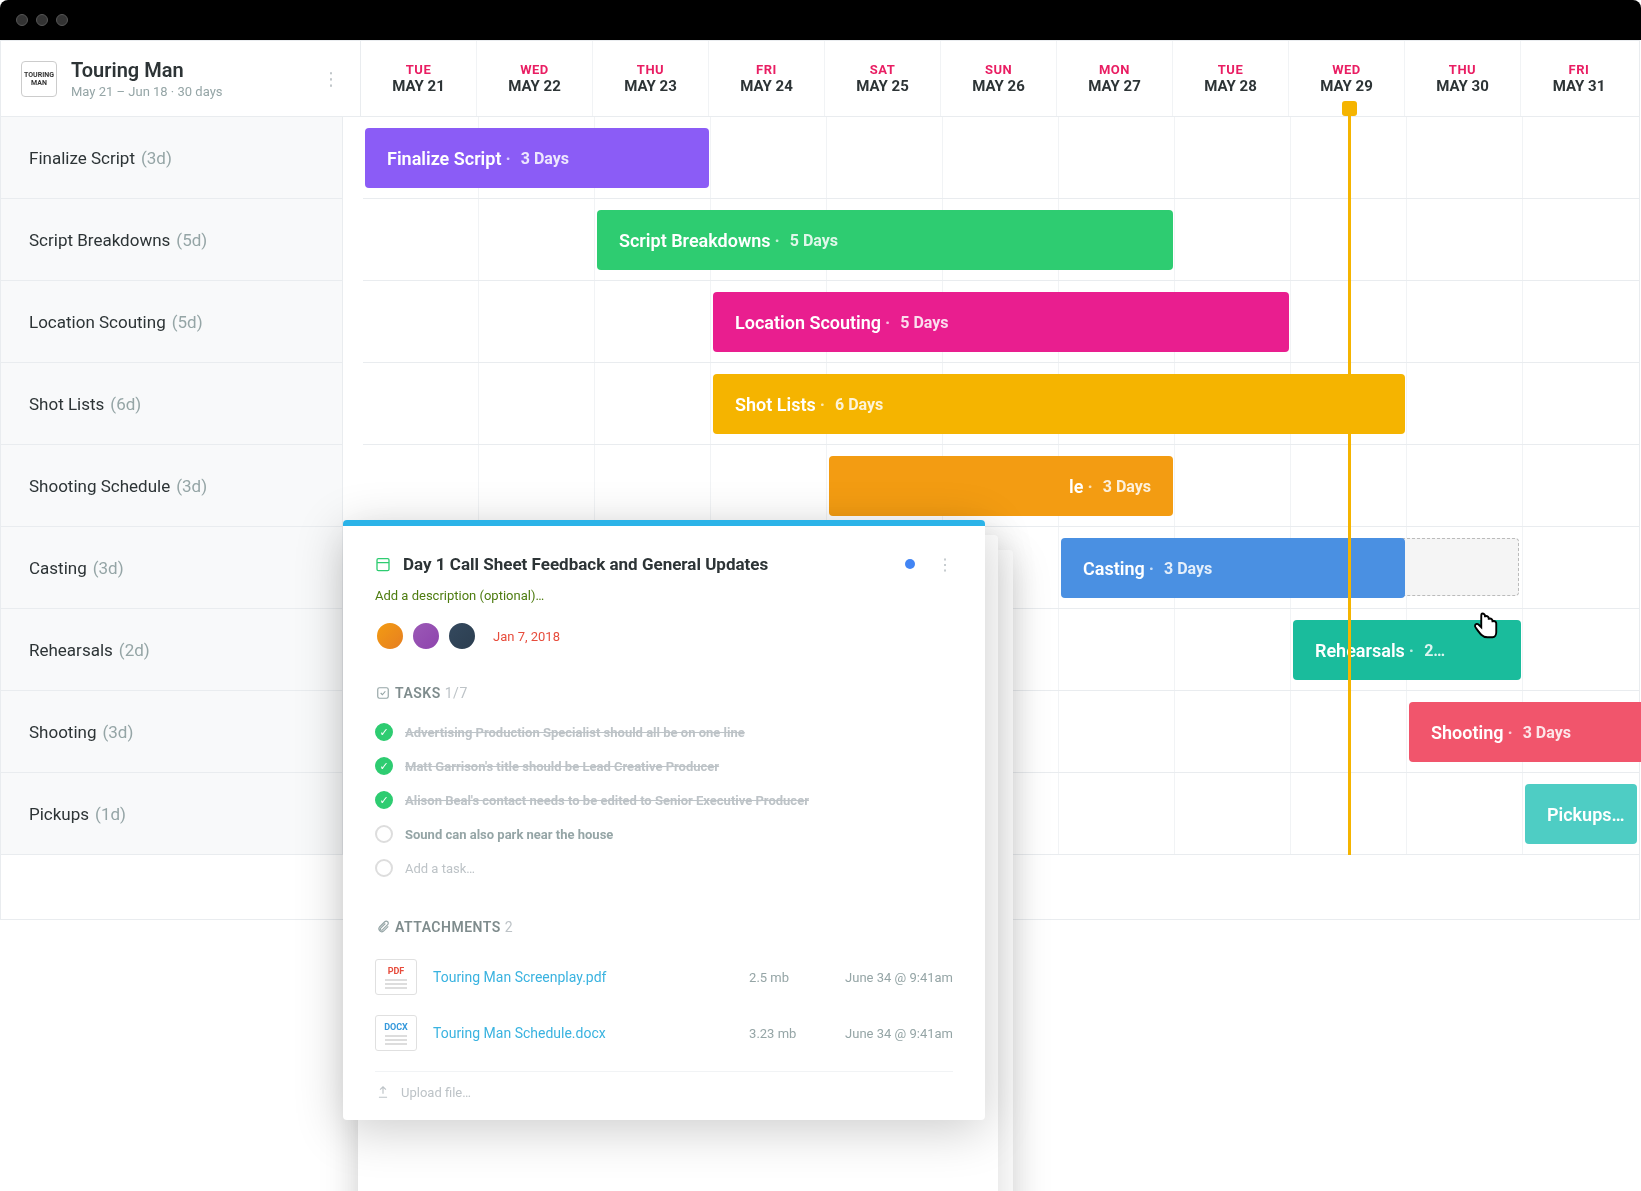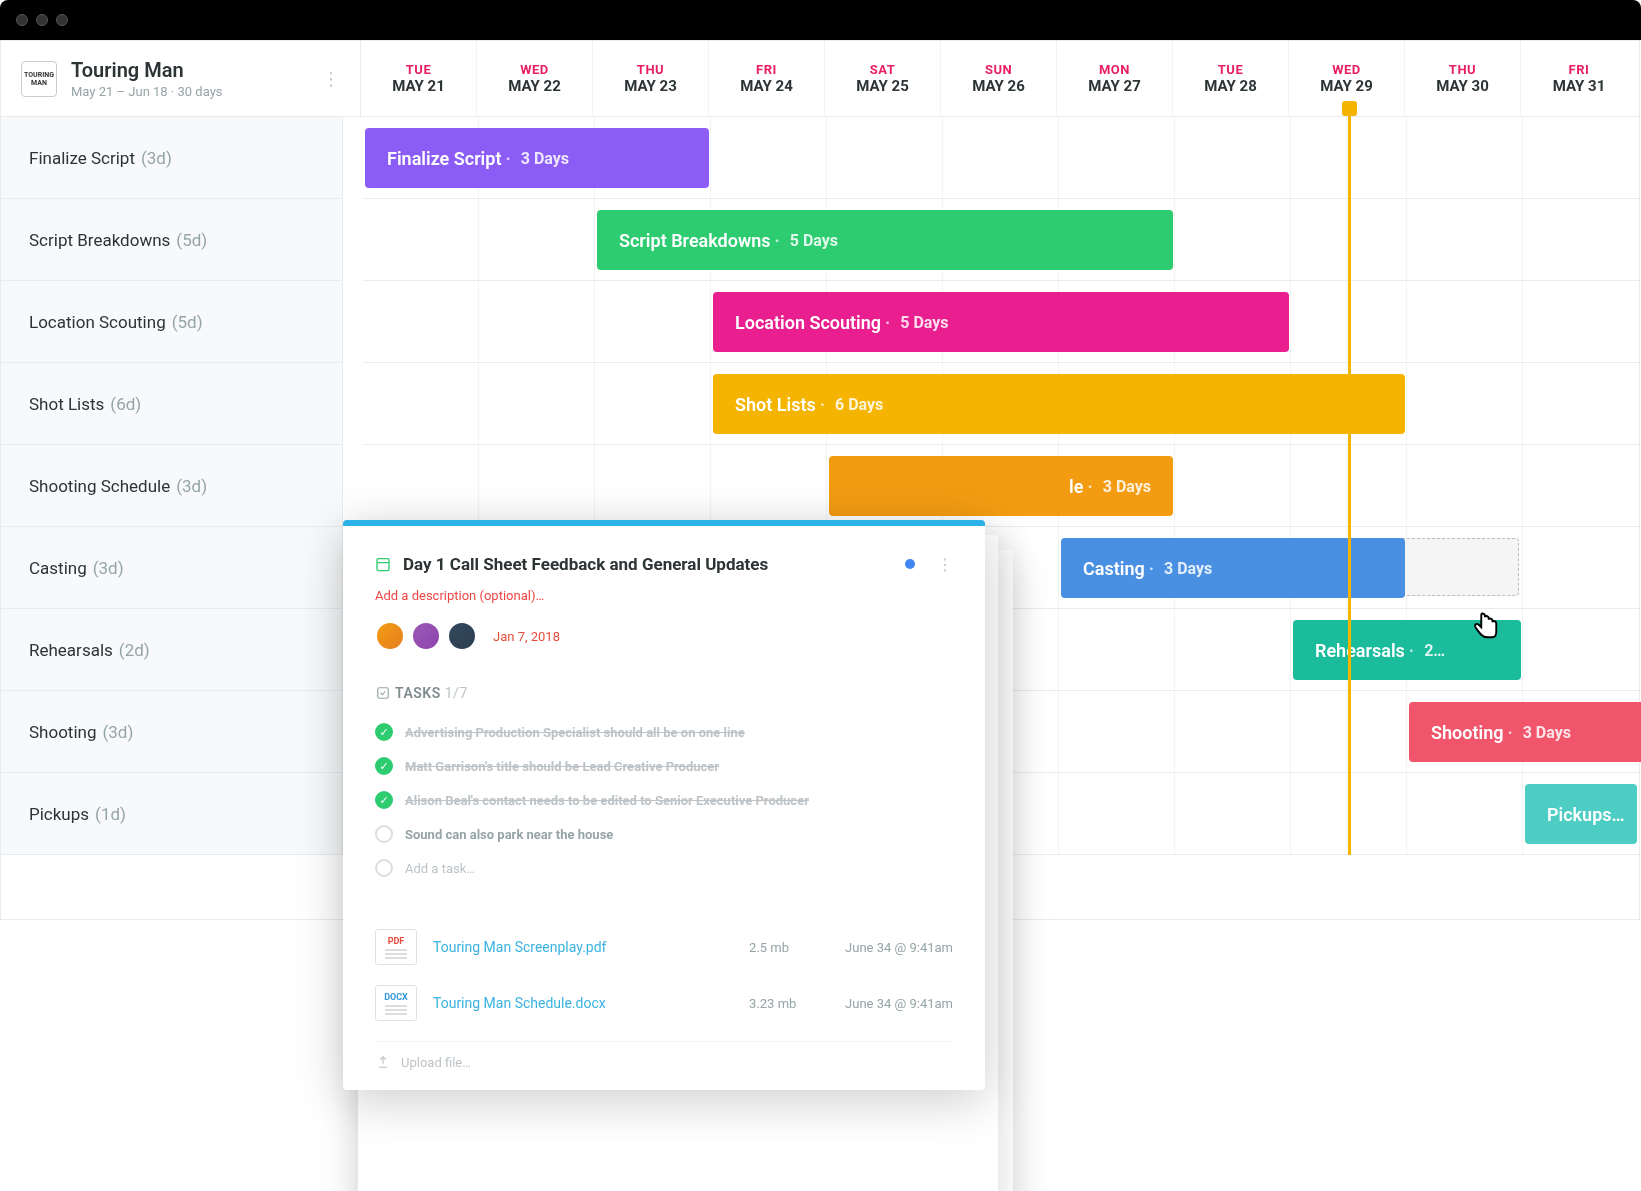--- a/index.html
+++ b/index.html
@@ -53,21 +53,21 @@
 .card-behind.b2 { top: 15px; left: 15px; width: 640px; height: 700px; }
 .card { position: relative; width: 642px; background: #fff; border-radius: 4px; box-shadow: 0 10px 50px rgba(0,0,0,0.2); overflow: hidden; }
 .card-accent { height: 6px; background: #2bb3e8; }
 .card-inner { padding: 28px 32px 20px; }
 .card-title-row { display: flex; align-items: center; gap: 12px; }
 .card-title { font-size: 17px; font-weight: 700; color: #2d3436; }
 .status-dot { width: 10px; height: 10px; border-radius: 50%; background: #4285f4; margin-left: auto; }
 .card-more { color: #bdc3c7; font-size: 16px; margin-left: 10px; cursor: pointer; }
 .breadcrumb { font-size: 12px; color: #95a5a6; margin-top: 6px; }
 .breadcrumb a { color: #3ab3e0; text-decoration: none; }
-.desc-ph { font-size: 13px; color: #ef4444; margin-top: 14px; }
+.desc-ph { font-size: 13px; color: #4d7c0f; margin-top: 14px; }
 .avatars { display: flex; align-items: center; gap: 6px; margin-top: 18px; }
 .avatar { width: 30px; height: 30px; border-radius: 50%; background: #ddd; border: 2px solid #fff; display: inline-block; }
 .avatar.a1 { background: linear-gradient(135deg,#f39c12,#e67e22); }
 .avatar.a2 { background: linear-gradient(135deg,#9b59b6,#8e44ad); }
 .avatar.a3 { background: linear-gradient(135deg,#34495e,#2c3e50); }
 .due-date { color: #e74c3c; font-size: 13px; margin-left: 10px; }
 
 .section { margin-top: 34px; }
 .section-head { display: flex; align-items: center; gap: 4px; font-size: 14px; color: #7f8c8d; font-weight: 600; letter-spacing: 0.5px; text-align: center; }
 .section-head .count { color: #bdc3c7; font-weight: 400; }
@@ -398,20 +398,29 @@
                   <span class="task-text ">Sound can also park near the house</span>
                 </div>
                 <div class="task">
                   <span class="task-check"></span>
                   <span class="task-add">Add a task…</span>
                 </div>
               </div>
           </div>
 
           <div class="section">
+            <div class="section-head">
+              <span class="icon-sm">
+                <svg width="14" height="14" viewBox="0 0 24 24" fill="none" stroke="#95a5a6" stroke-width="2">
+                    <path d="M21 11l-8 8a5 5 0 0 1-7-7l9-9a3.5 3.5 0 0 1 5 5l-9 9a2 2 0 0 1-3-3l8-8"></path>
+                  </svg>
+              </span>
+              <span>ATTACHMENTS</span>
+              <span class="count">2</span>
+            </div>
             <div class="attach-list" id="attach-list">
                 <div class="attach">
                   <div class="file-icon ">
                     <span class="ft">PDF</span>
                     <div class="lines">
                       <span></span>
                       <span></span>
                       <span></span>
                     </div>
                   </div>

